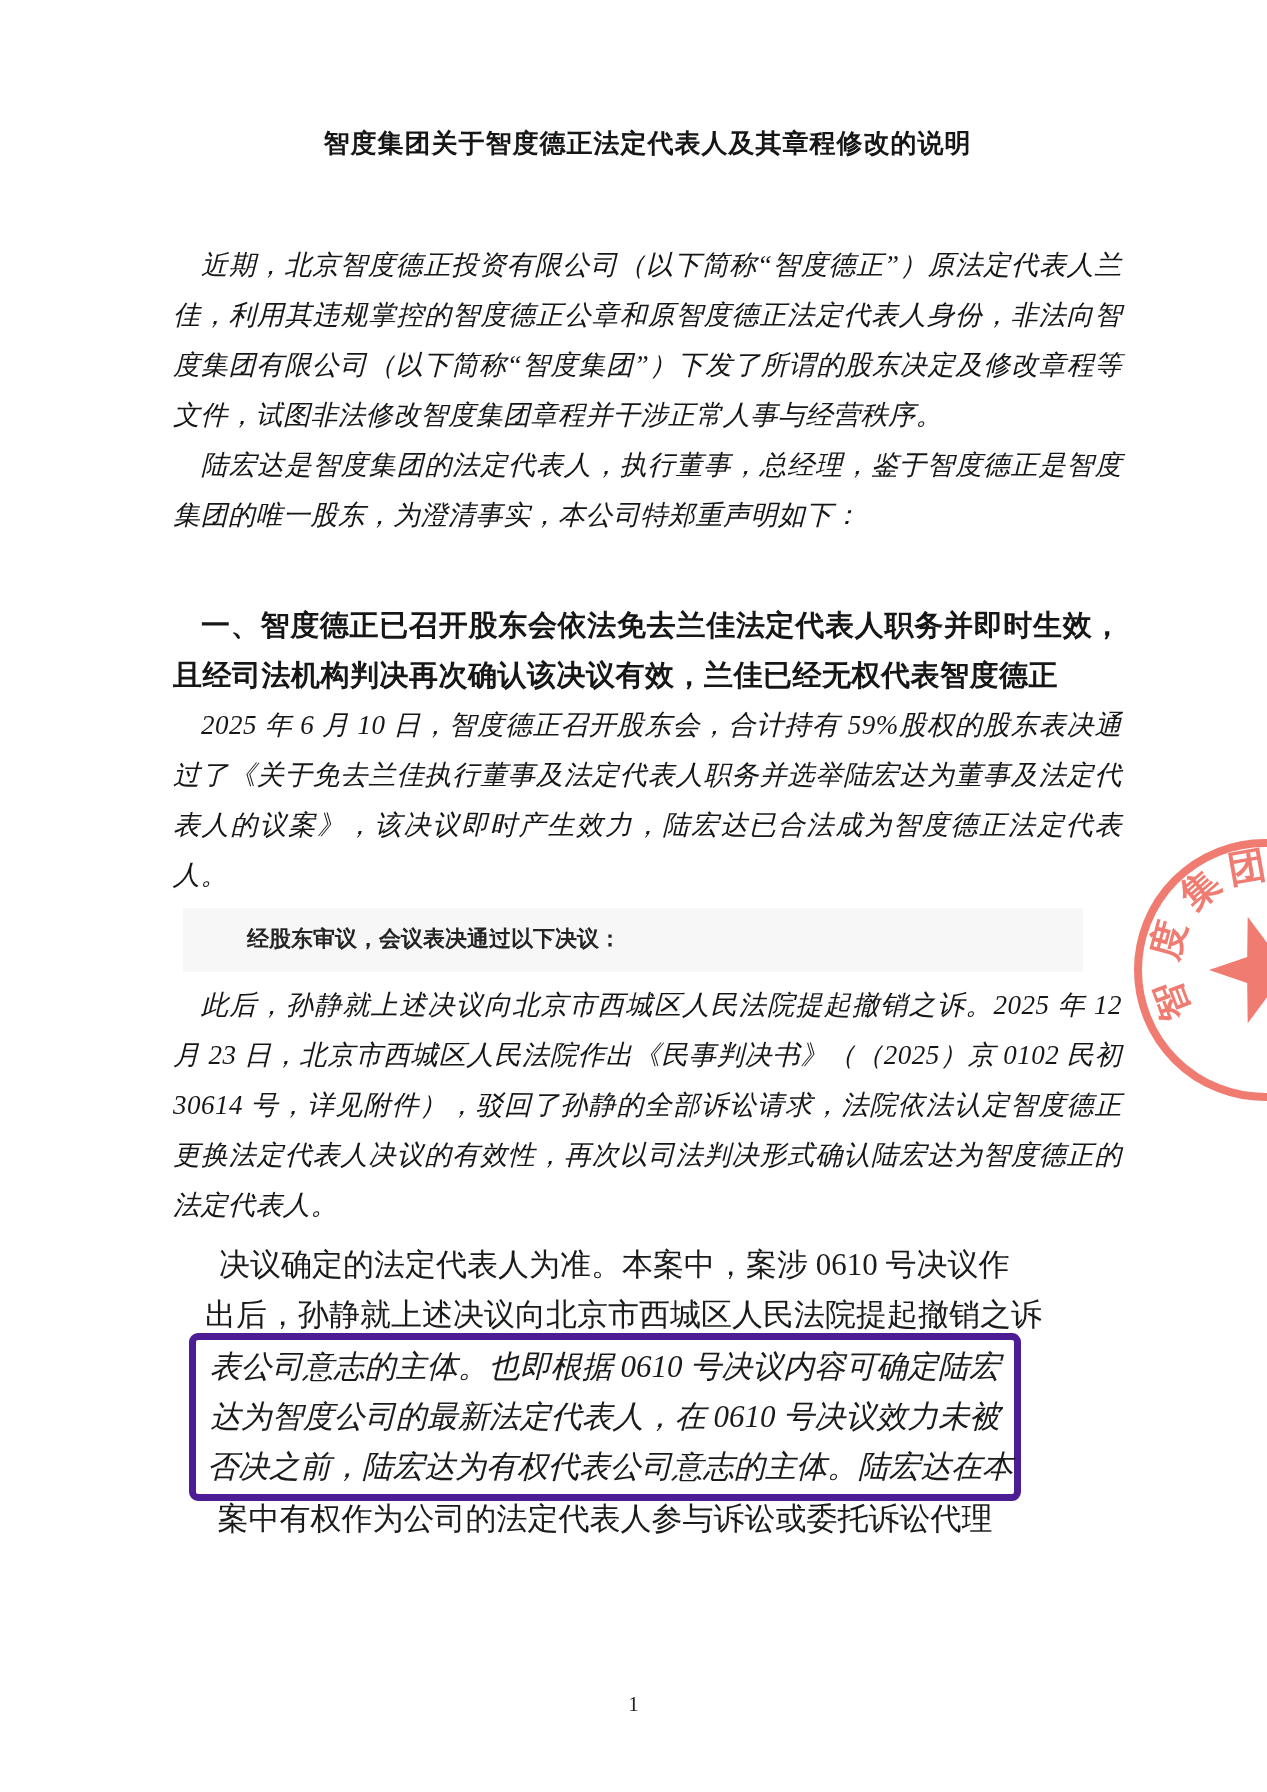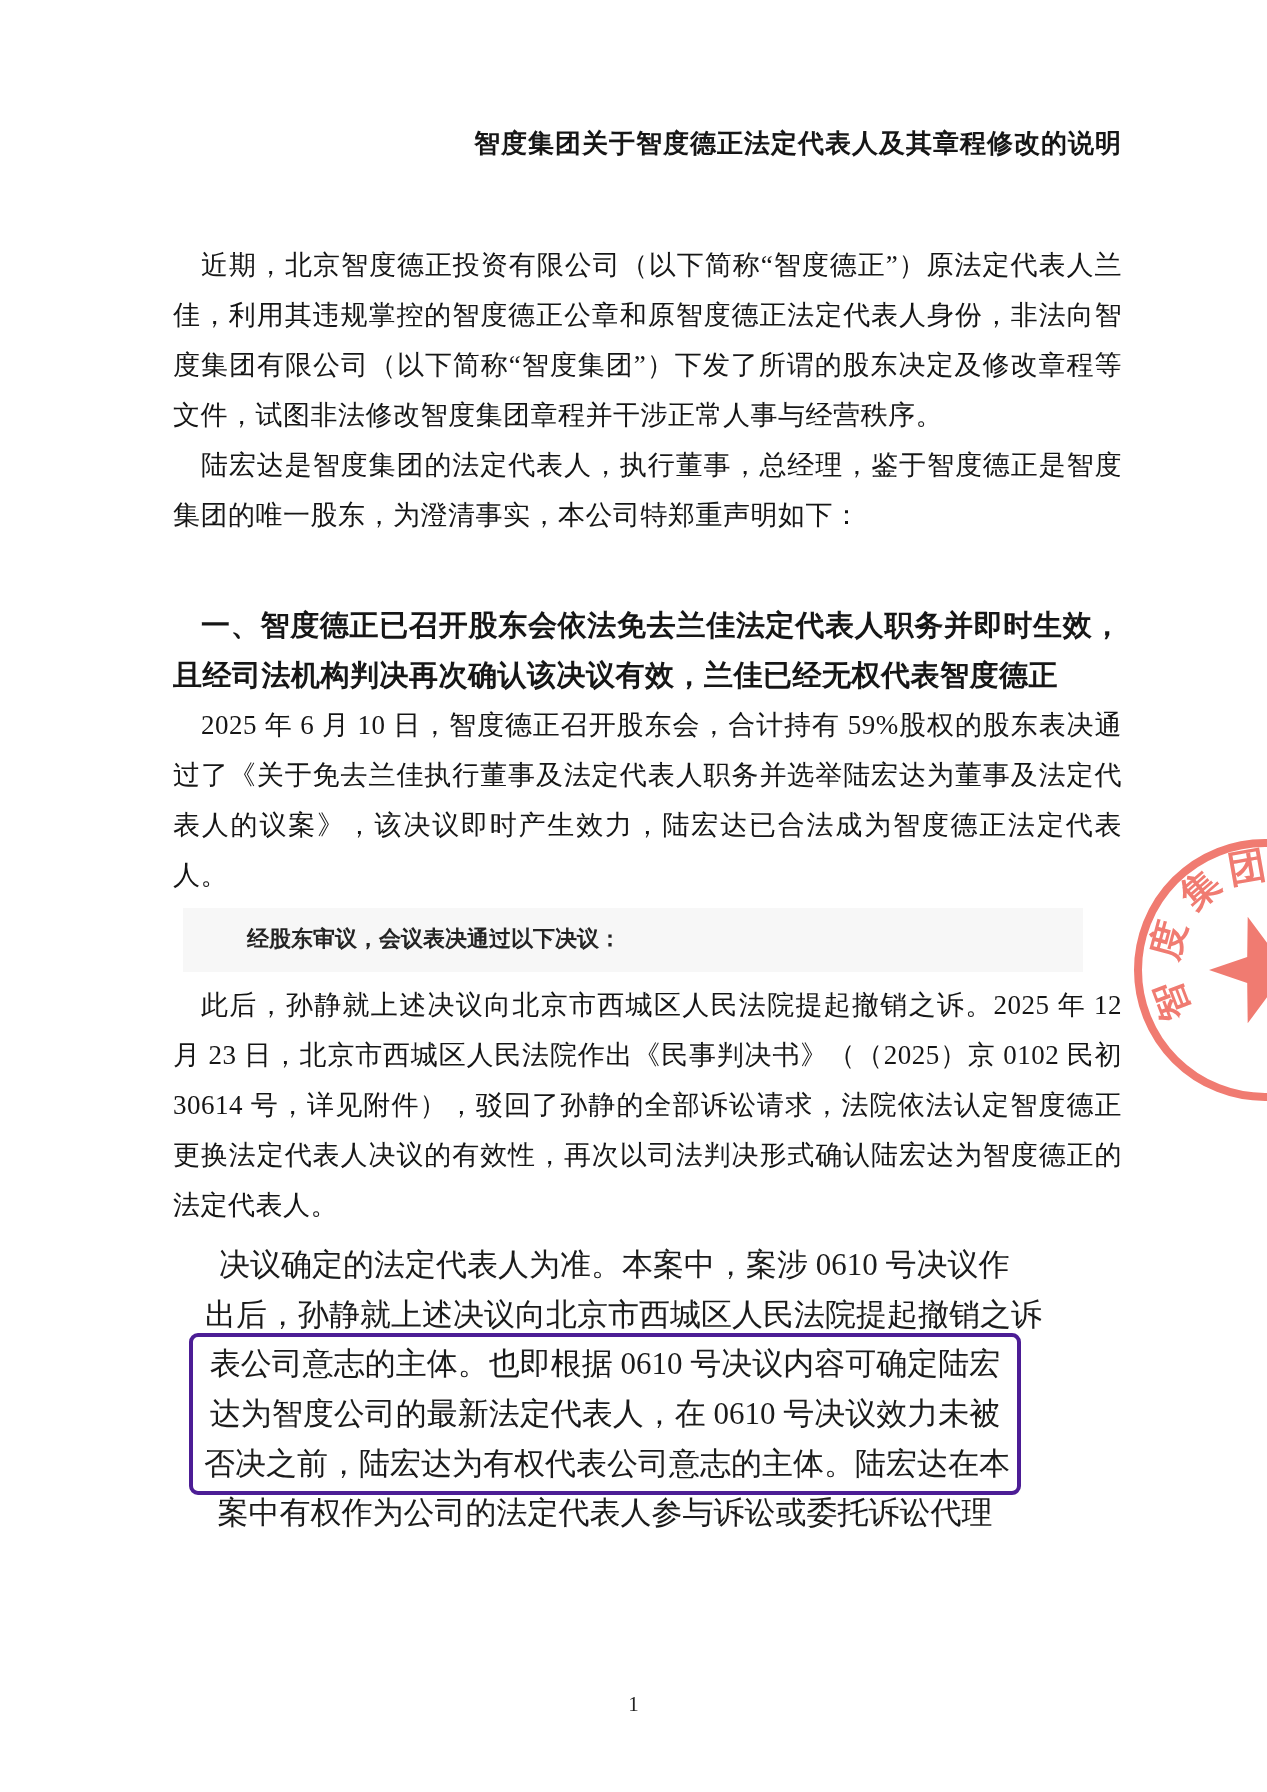--- a/index.html
+++ b/index.html
@@ -15,31 +15,32 @@
     overflow: hidden;
     background: #ffffff;
   }
   .content {
     padding: 119px 145px 0 173px;
   }
   .doc-title {
     font-size: 26px;
     font-weight: bold;
     line-height: 50px;
-    text-align: right;
+    text-align: center;
     letter-spacing: 1px;
     margin: 0;
   }
   .para {
     font-size: 27px;
     line-height: 50px;
     letter-spacing: 0.5px;
     text-align: justify;
     text-indent: 28px;
     margin: 0;
+    font-style: italic;
   }
   .p1 { margin-top: 71px; }
   .section-heading {
     font-size: 29px;
     line-height: 50px;
     letter-spacing: 0.5px;
     font-weight: bold;
     text-align: justify;
     text-indent: 28px;
     margin: 60px 0 0 0;
@@ -61,24 +62,25 @@
     margin: 10px 0 0 32px;
     width: 800px;
     font-size: 31px;
     line-height: 50px;
     color: #1b1b1b;
     text-align: center;
   }
   .quote2 .qline { white-space: nowrap; }
   .quote2 .first { text-indent: 14px; }
   .red-box {
-    border: 4px solid #4c1d95;
+    border: 7px solid #4c1d95;
     border-radius: 9px;
     padding: 2px 11px;
     margin: -7px -16px;
+    font-style: italic;
   }
   .page-number {
     position: absolute;
     left: 0; right: 0;
     top: 1692px;
     text-align: center;
     font-size: 21px;
     color: #222222;
   }
   .seal {

